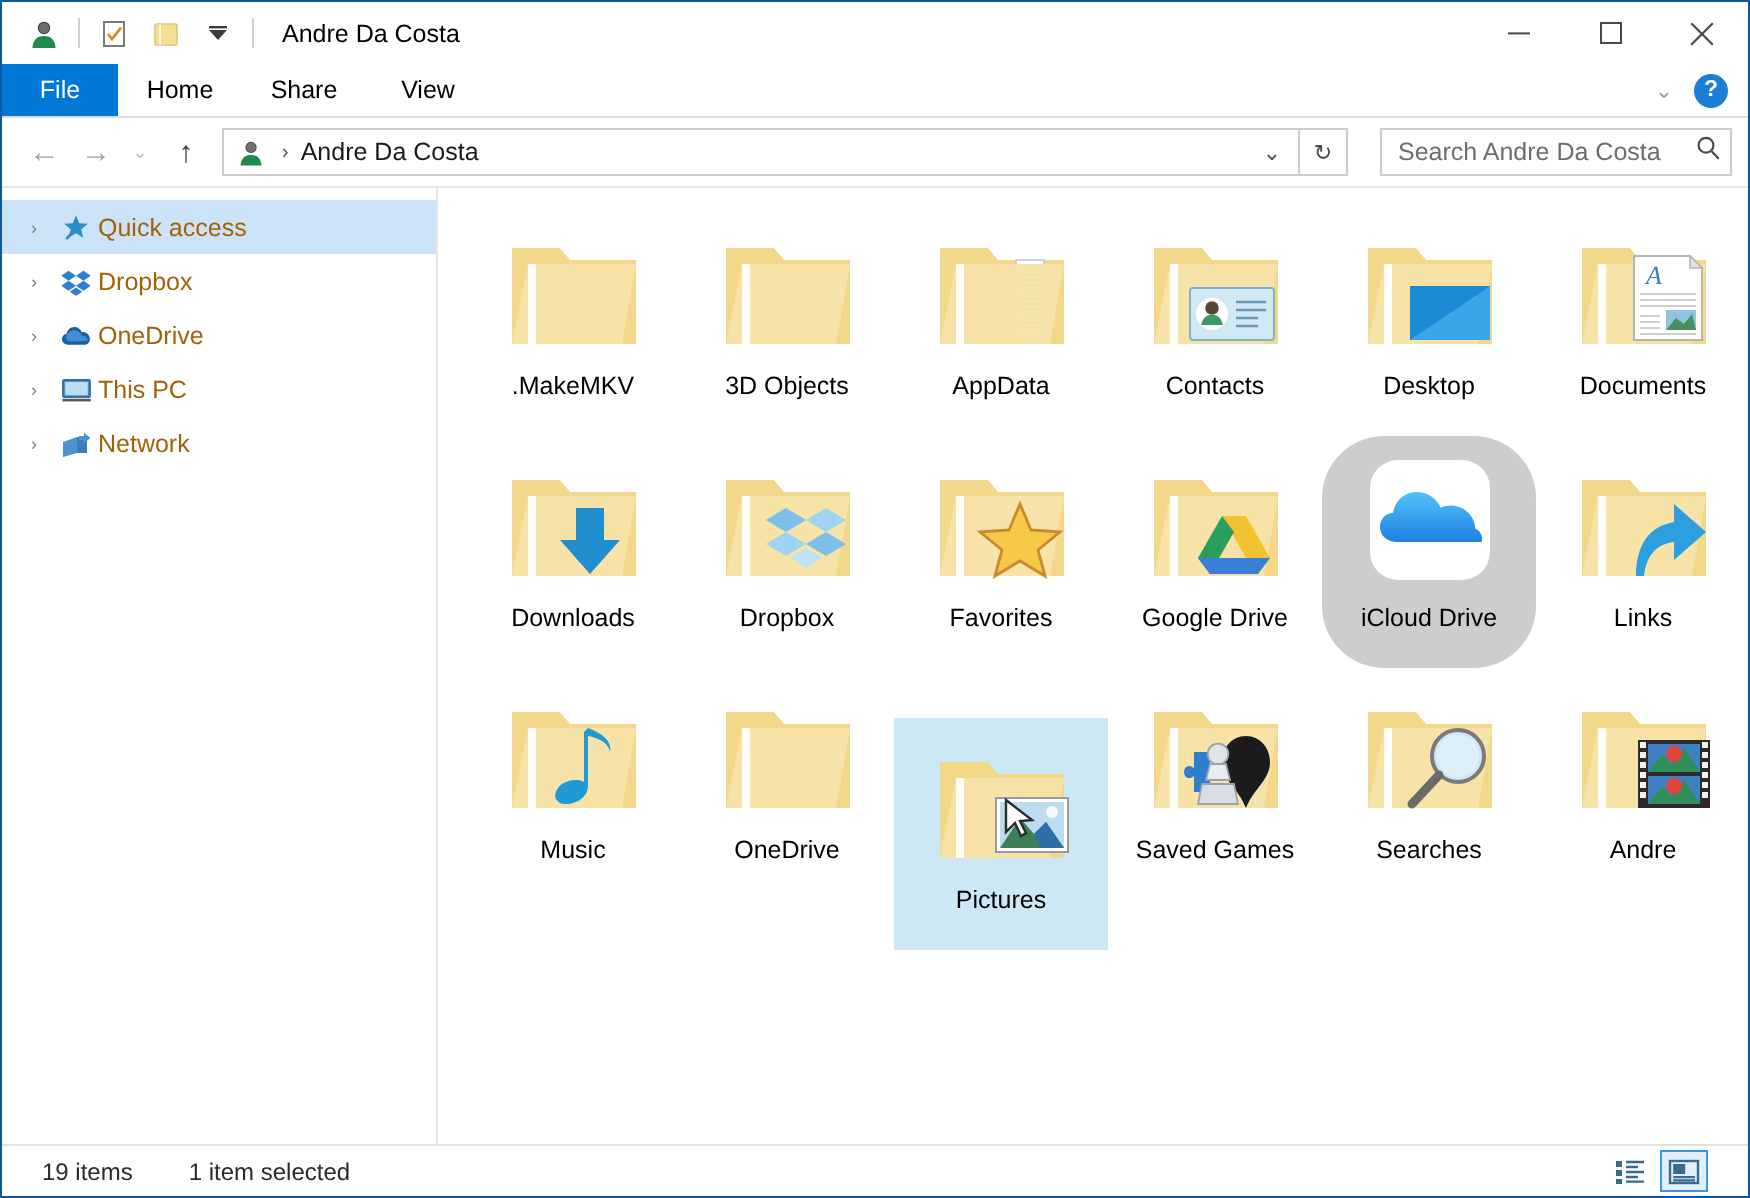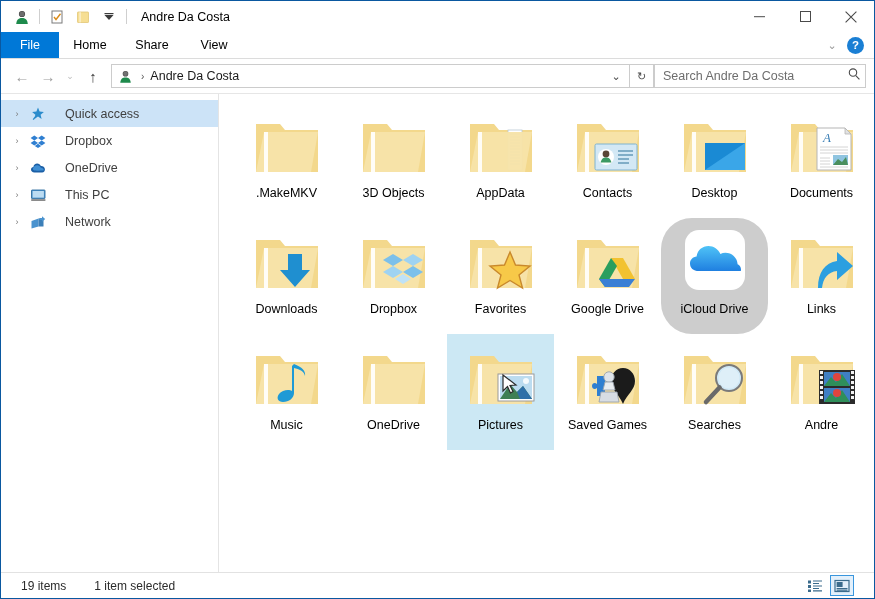--- a/index.html
+++ b/index.html
@@ -80,22 +80,22 @@
     flex: 1; height: 24px; border: 1px solid #cccccc; background: #fff;
     display: flex; align-items: center; margin-left: 4px;
     padding: 0 2px 0 5px;
   }
   .crumb-icon { width: 17px; height: 17px; display:flex; align-items:center; justify-content:center; }
   .crumb-sep { color: #555; font-size: 10px; margin: 0 6px 0 7px; }
   .crumb-text { font-size: 12.5px; color: #1a1a1a; }
   .addr-right { margin-left: auto; display: flex; align-items: center; }
   .addr-ctl { width: 22px; height: 22px; display:flex; align-items:center; justify-content:center; color:#4a4a4a; font-size: 11px; }
   .search-box {
-    width: 212px; height: 24px; border: 1px solid #cccccc; background: #fff;
-    display: flex; align-items: center; margin-left: 0; padding: 0 4px 0 8px;
+    width: 176px; height: 24px; border: 1px solid #cccccc; background: #fff;
+    display: flex; align-items: center; margin-left: 16px; padding: 0 4px 0 8px;
   }
   .search-ph { font-size: 12.5px; color: #6d6d6d; flex: 1; }
 
   
   .body-row { flex: 1; display: flex; min-height: 0; border-top: 1px solid #e6e6e6; }
 
   .sidebar {
     width: 218px; flex: 0 0 218px;
     background: #ffffff; border-right: 1px solid #e4e4e4;
     padding-top: 6px;
@@ -103,21 +103,21 @@
   .nav-item {
     height: 27px; display: flex; align-items: center;
     padding-left: 6px; gap: 0px;
   }
   .nav-item.selected { background: #cce3f7; }
   .nav-chev {
     width: 20px; text-align: center; color: #7a7a7a; font-size: 9px;
     flex: 0 0 20px;
   }
   .nav-ico { width: 22px; flex: 0 0 22px; display: flex; align-items: center; justify-content: center; }
-  .nav-label { font-size: 12.5px; color: #404040; margin-left: 16px; }
+  .nav-label { font-size: 12.5px; color: #a16207; margin-left: 0; }
 
   .content {
     flex: 1; position: relative; background: #ffffff;
     padding: 8px 0 0 4px;
     overflow: hidden;
   }
   .grid {
     display: grid;
     grid-template-columns: repeat(6, 107px);
     grid-auto-rows: 116px;
@@ -131,21 +131,21 @@
   .tile .thumb {
     width: 80px; height: 72px;
     display: flex; align-items: flex-end; justify-content: center;
     position: relative;
   }
   .tile .caption {
     font-size: 12.5px; color: #000; margin-top: 6px;
     text-align: center; white-space: nowrap;
   }
   .tile.selected { background: #cdcdcd; border-radius: 31px; }
-  .tile.hovered { background: #cce8f4; }
+  .tile.hovered { background: #cce8f4; margin-top: 25px; }
 
   
   .statusbar {
     height: 26px; flex: 0 0 26px;
     border-top: 1px solid #e2e2e2;
     display: flex; align-items: center; padding: 0 20px;
     background: #ffffff;
   }
   .status-text { font-size: 12px; color: #2b2b2b; }
   .status-text.second { margin-left: 28px; }

